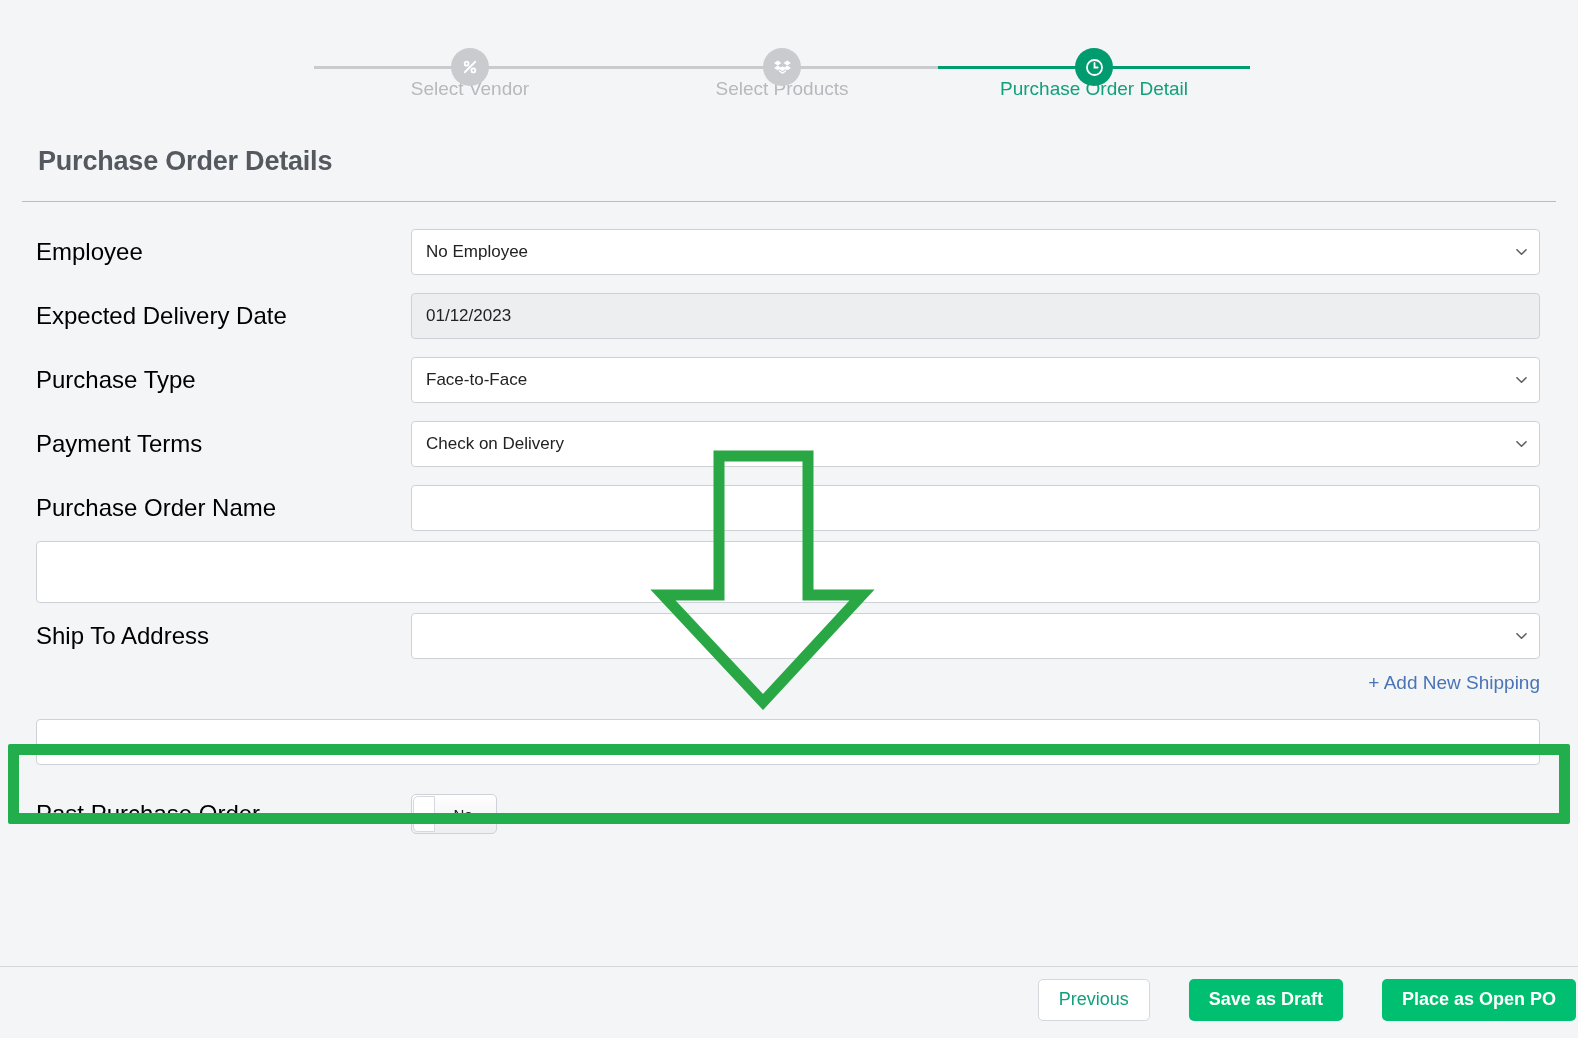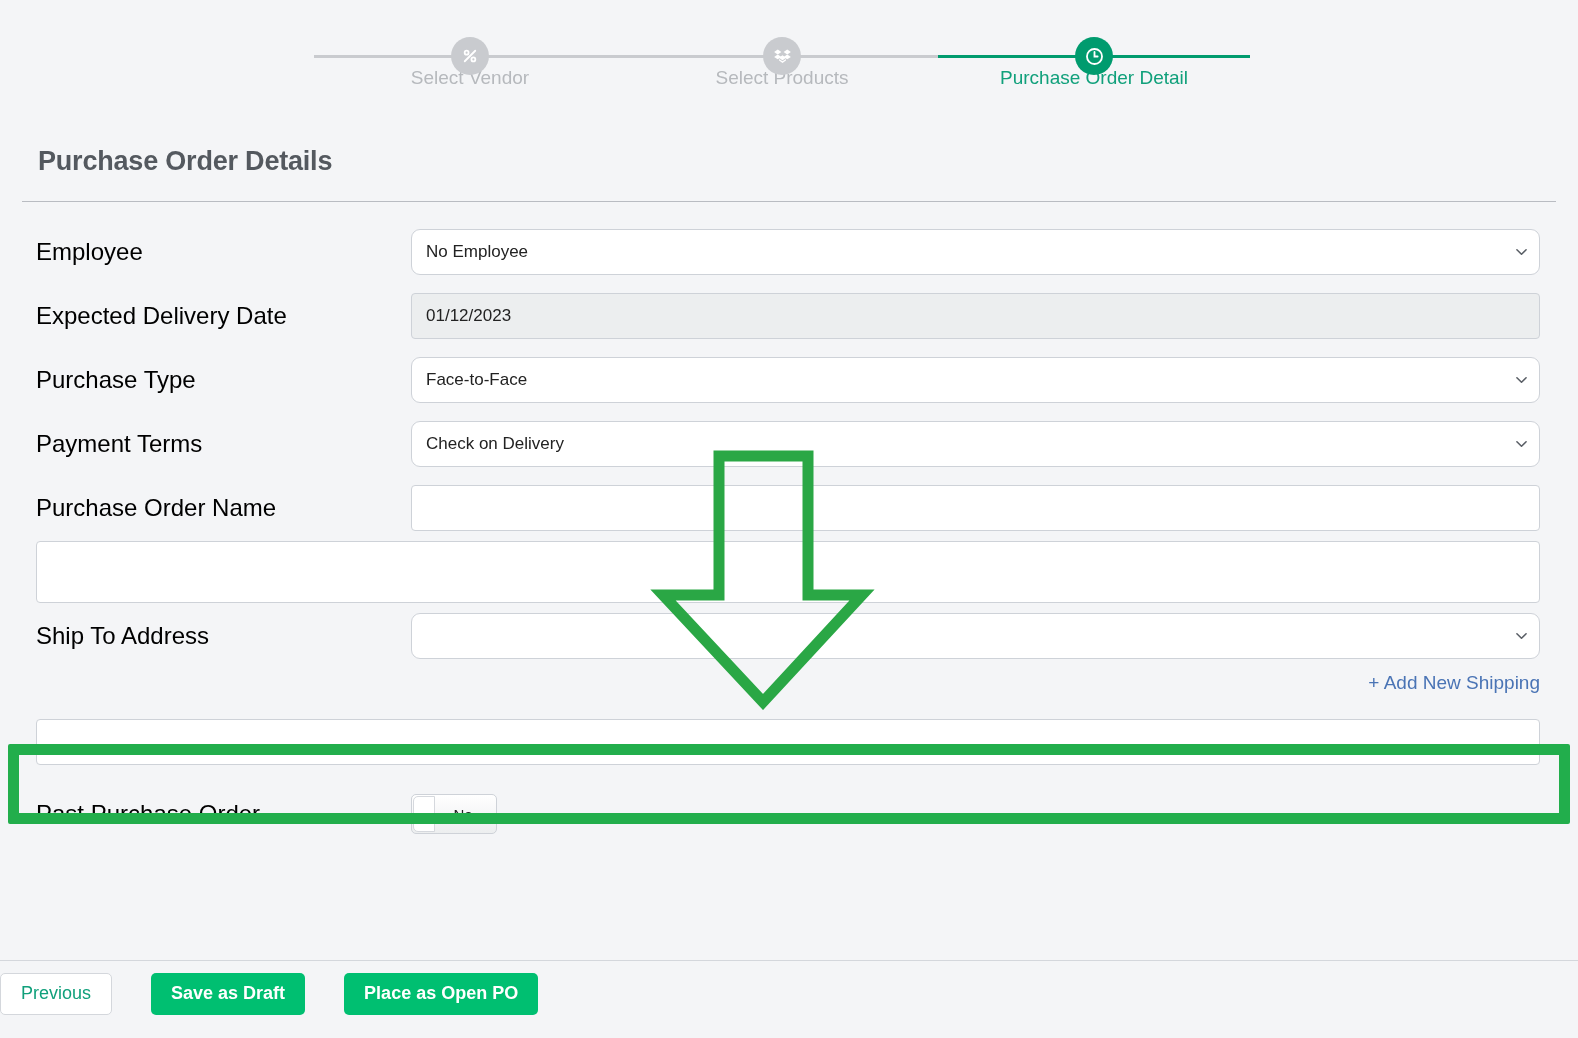--- a/index.html
+++ b/index.html
@@ -15,21 +15,21 @@
   
   .stepper {
     position: relative;
     height: 108px;
     padding-top: 12px;
   }
   .stepper-track {
     position: absolute;
     left: 314px;
     right: 328px;
-    top: 37px;
+    top: 48px;
     display: flex;
     align-items: center;
     text-decoration: underline;
   }
   .step {
     flex: 1;
     position: relative;
     display: flex;
     align-items: center;
     justify-content: center;
@@ -107,21 +107,21 @@
     border: 1px solid #ced2d8;
     border-radius: 4px;
     display: flex;
     align-items: center;
     padding: 0 14px;
     font-size: 17px;
     color: #222;
   }
   .field.tall { height: 62px; }
   .field.readonly { background: #eceeef; }
-  .field.select { padding-right: 48px; border-radius: 9px; }
+  .field.select { padding-right: 48px; }
   .chev {
     position: absolute;
     right: 14px;
     top: 50%;
     margin-top: -4px;
     width: 10px; height: 8px;
     pointer-events: none;
   }
   .chev svg { display: block; }
 
@@ -158,25 +158,26 @@
     width: 100%;
     text-align: center;
     padding-left: 18px;
     font-size: 15px;
     color: #222;
   }
 
   
   .footer {
     position: absolute;
-    left: 0; right: 0; bottom: 12px;
+    left: 0; right: 0; bottom: 6px;
     height: 66px;
     border-top: 1px solid #d4d7dc;
     display: flex;
     align-items: center;
+    justify-content: flex-end;
     gap: 14px;
     padding-right: 2px;
     background: #f4f5f7;
   }
   .btn {
     height: 42px;
     border-radius: 5px;
     font-size: 18px;
     font-weight: 700;
     display: flex;

